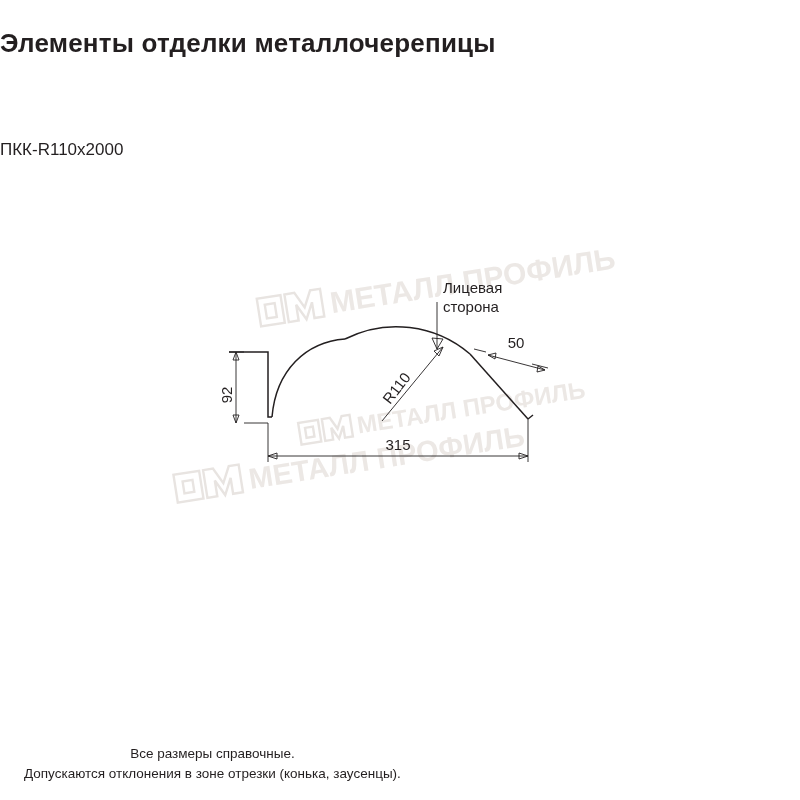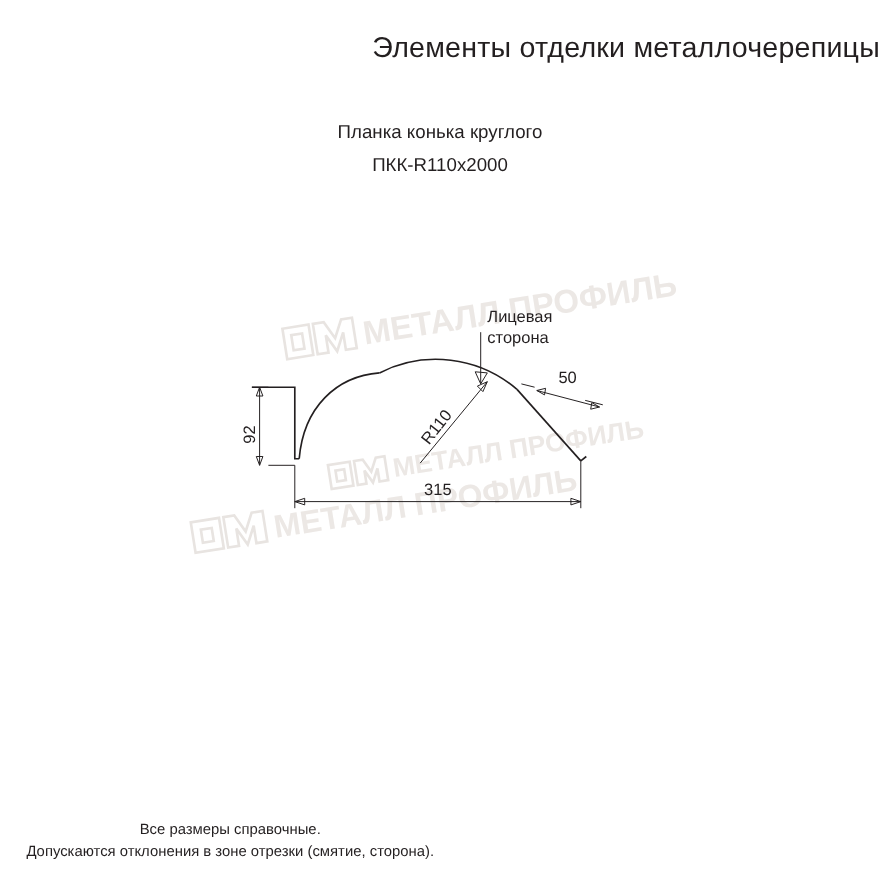--- a/index.html
+++ b/index.html
@@ -17,39 +17,39 @@
   }
   .page {
     position: absolute;
     inset: 0;
   }
   .title {
     position: absolute;
     top: 28px;
     left: 0;
     width: 800px;
-    text-align: right;
+    text-align: left;
     font-size: 26px;
-    font-weight: normal;
+    font-weight: bold;
     letter-spacing: 0.2px;
   }
   .subtitle {
     position: absolute;
     top: 110px;
     left: 0;
     width: 800px;
     text-align: center;
     font-size: 17px;
   }
   .code {
     position: absolute;
     top: 140px;
     left: 0;
     width: 800px;
-    text-align: center;
+    text-align: left;
     font-size: 17px;
   }
   .drawing {
     position: absolute;
     left: 0;
     top: 220px;
     width: 800px;
     height: 320px;
   }
   .footer {
@@ -93,21 +93,20 @@
     font-size: 15px;
     fill: #231f20;
   }
 </style>
 </head>
 <body>
 
 <div class="page">
 
   <div class="title">Элементы отделки металлочерепицы</div>
-  <div class="subtitle">Планка конька круглого</div>
   <div class="code">ПКК-R110x2000</div>
 
   <div class="drawing">
     <svg width="800" height="320" viewBox="0 0 800 320">
 
       <g transform="translate(248,62) rotate(-9)">
         <g class="wm">
           <path d="M6 18 L6 46 L30 46 L30 18 Z"></path>
           <path d="M13 25 L13 39 L23 39 L23 25 Z"></path>
           <path d="M34 18 L34 46 L44 46 L44 30 L52 46 L60 30 L60 46 L70 46 L70 18 L60 18 L52 34 L44 18 Z"></path>
@@ -179,16 +178,16 @@
         <path class="dim" d="M 268 203 L 268 242"></path>
         <path class="dim" d="M 528 199 L 528 242"></path>
         <text class="lbl" x="398" y="230" text-anchor="middle">315</text>
       </g>
 
     </svg>
   </div>
 
   <div class="footer">
     <div>Все размеры справочные.</div>
-    <div>Допускаются отклонения в зоне отрезки (смятие, сторона).</div>
+    <div>Допускаются отклонения в зоне отрезки (конька, заусенцы).</div>
   </div>
 
 </div>
 
 </body></html>

